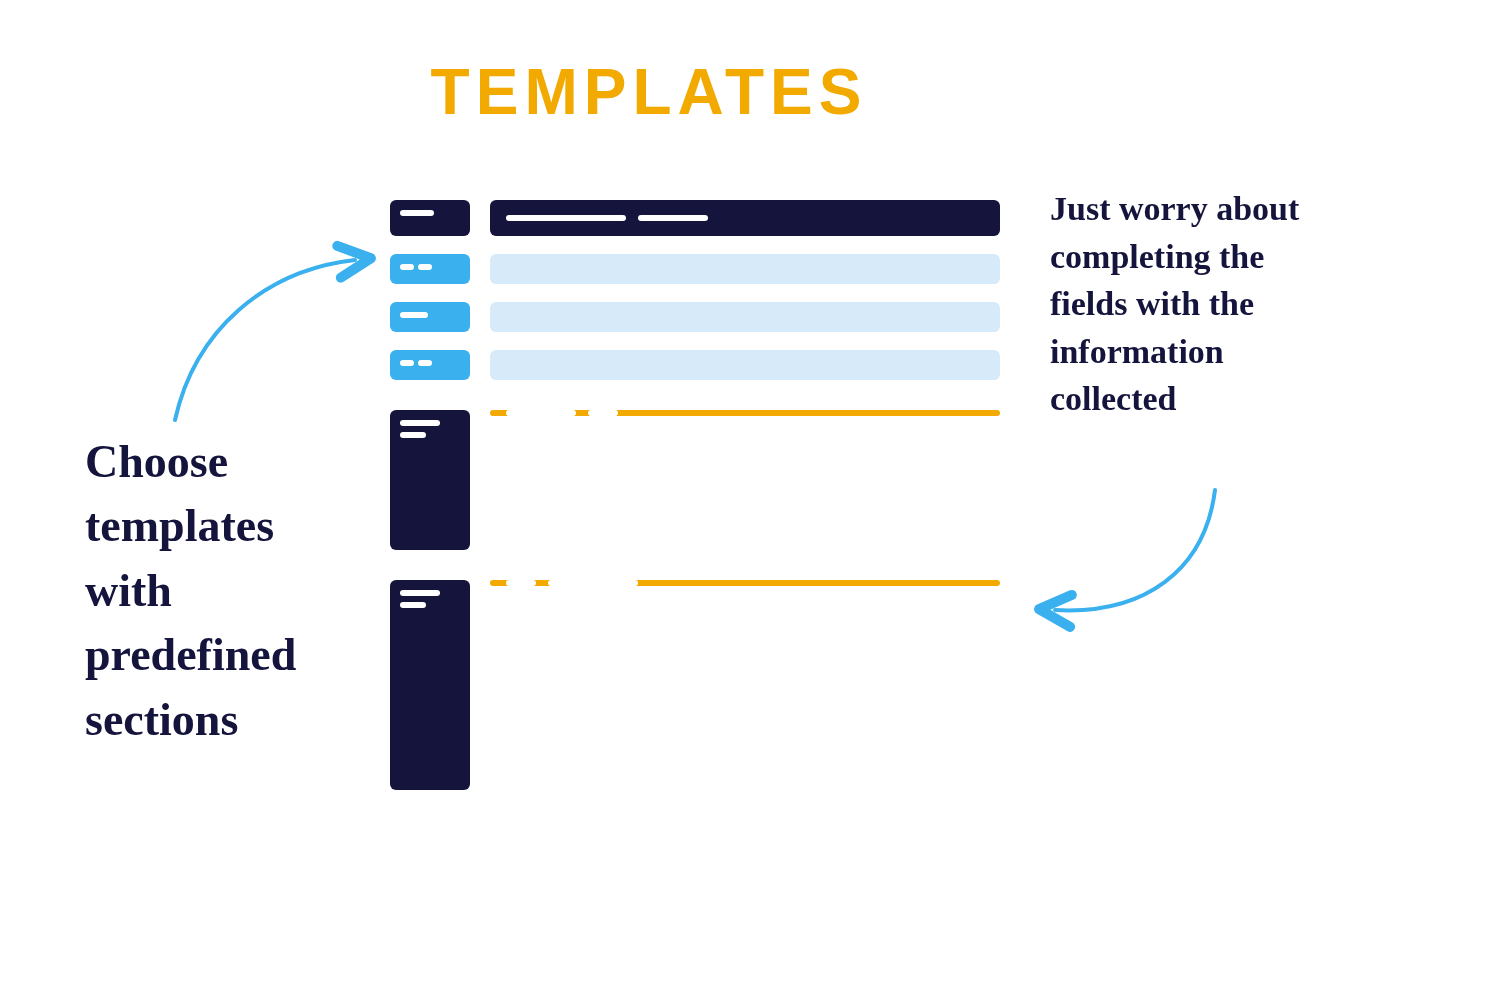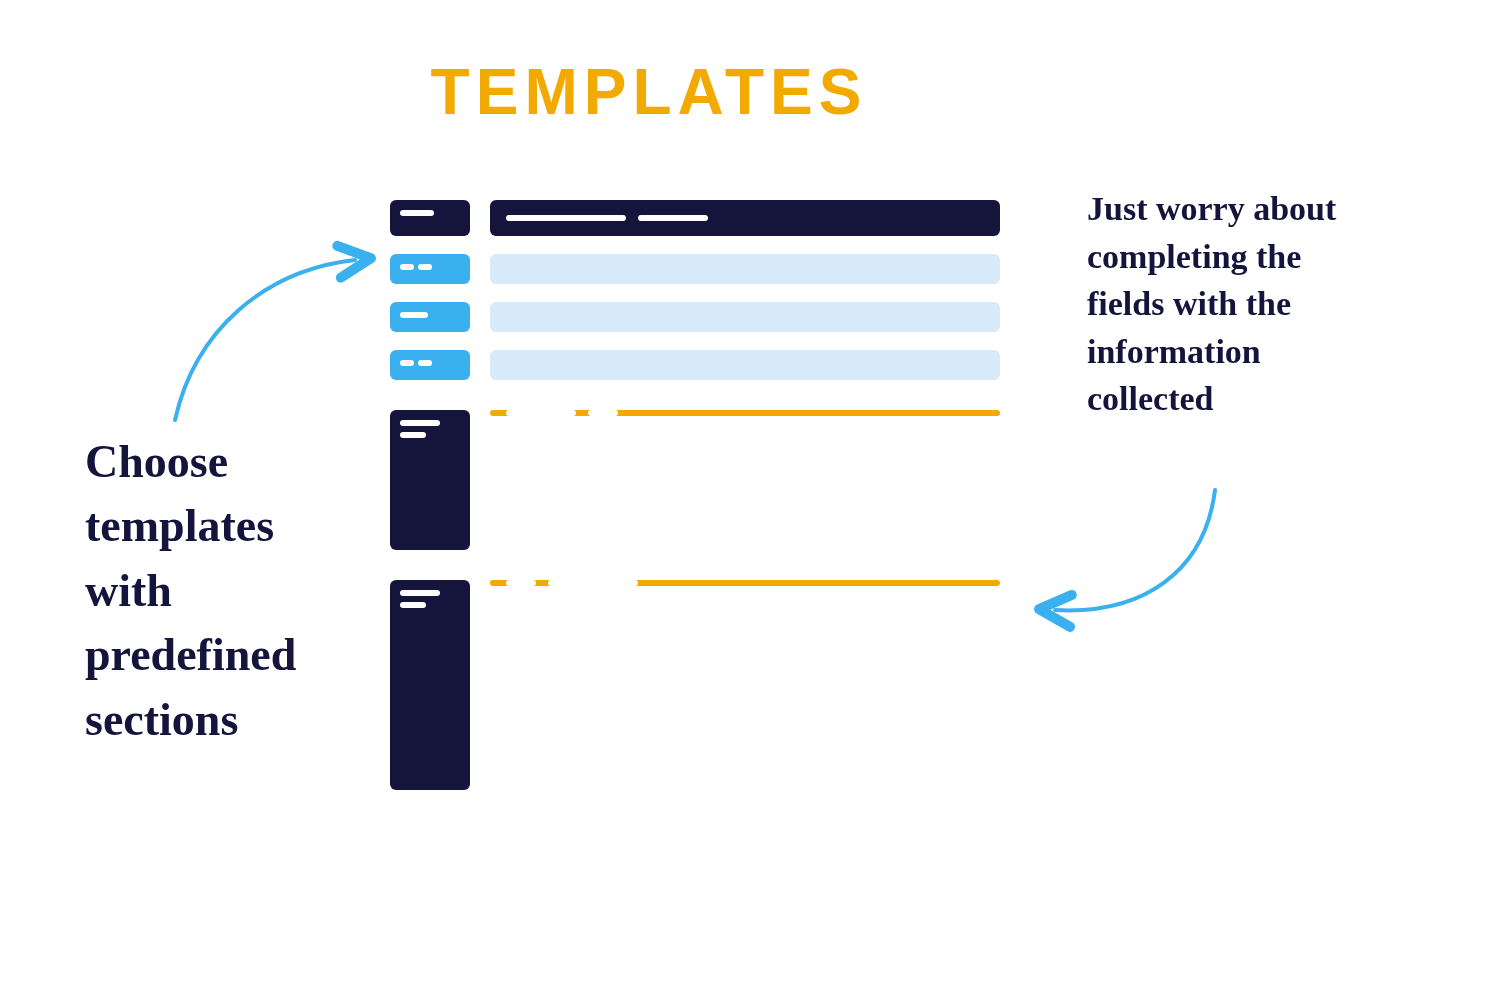--- a/index.html
+++ b/index.html
@@ -40,21 +40,20 @@
   }
   .caption-right {
     position: absolute;
     left: 1050px;
     top: 185px;
     width: 280px;
     font-size: 34px;
     line-height: 1.4;
     font-weight: 700;
     color: #14143c;
-    margin-left: 37px;
   }
   .diagram {
     position: absolute;
     left: 390px;
     top: 200px;
     width: 610px;
   }
   .row {
     display: flex;
     gap: 20px;

